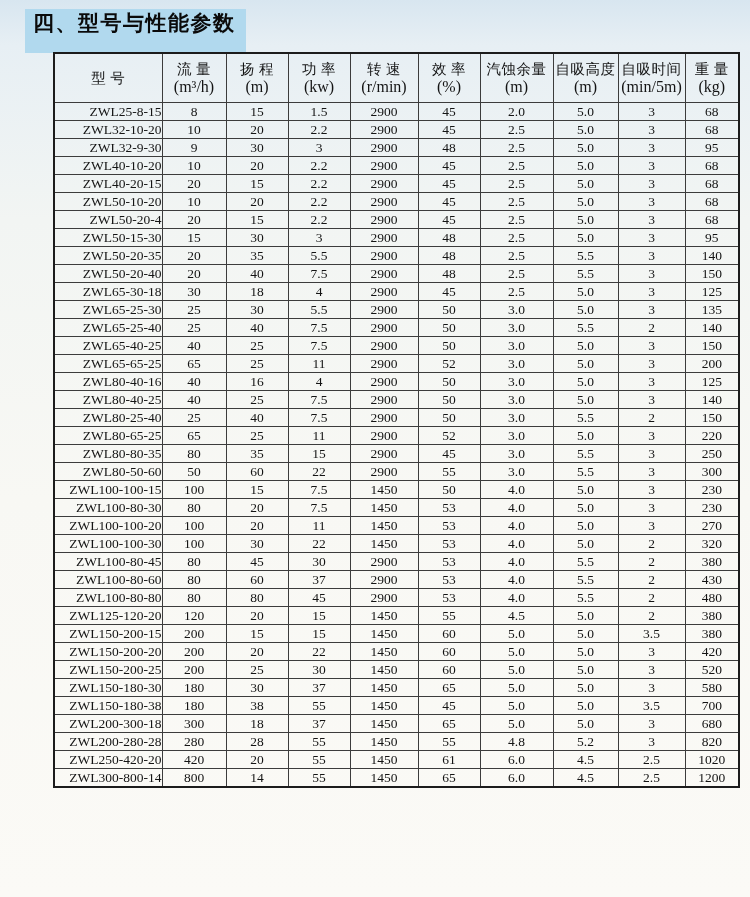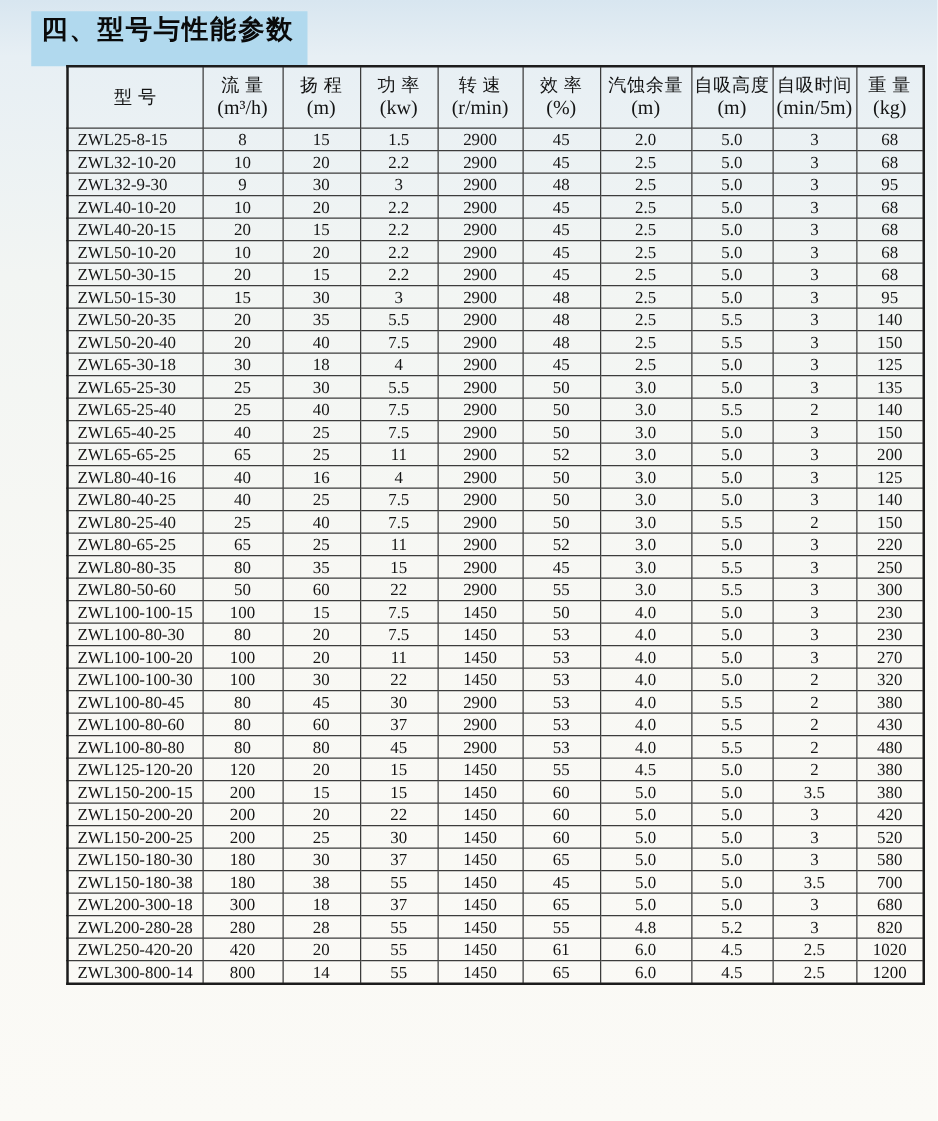--- a/index.html
+++ b/index.html
@@ -63,21 +63,21 @@
   }
   table.perf td {
     height: 17px;
     font-size: 13.5px;
     line-height: 17px;
     text-align: center;
     vertical-align: middle;
     padding: 0;
   }
   table.perf td.model {
-    text-align: left;
+    text-align: right;
     padding-left: 7px;
     font-size: 13.5px;
   }
 </style>
 </head>
 <body>
 
 <div class="page-title">四、型号与性能参数</div>
 
 <table class="perf">
@@ -203,21 +203,21 @@
         <td>20</td>
         <td>2.2</td>
         <td>2900</td>
         <td>45</td>
         <td>2.5</td>
         <td>5.0</td>
         <td>3</td>
         <td>68</td>
       </tr>
       <tr>
-        <td class="model">ZWL50-30-15</td>
+        <td class="model">ZWL50-20-4</td>
         <td>20</td>
         <td>15</td>
         <td>2.2</td>
         <td>2900</td>
         <td>45</td>
         <td>2.5</td>
         <td>5.0</td>
         <td>3</td>
         <td>68</td>
       </tr>

